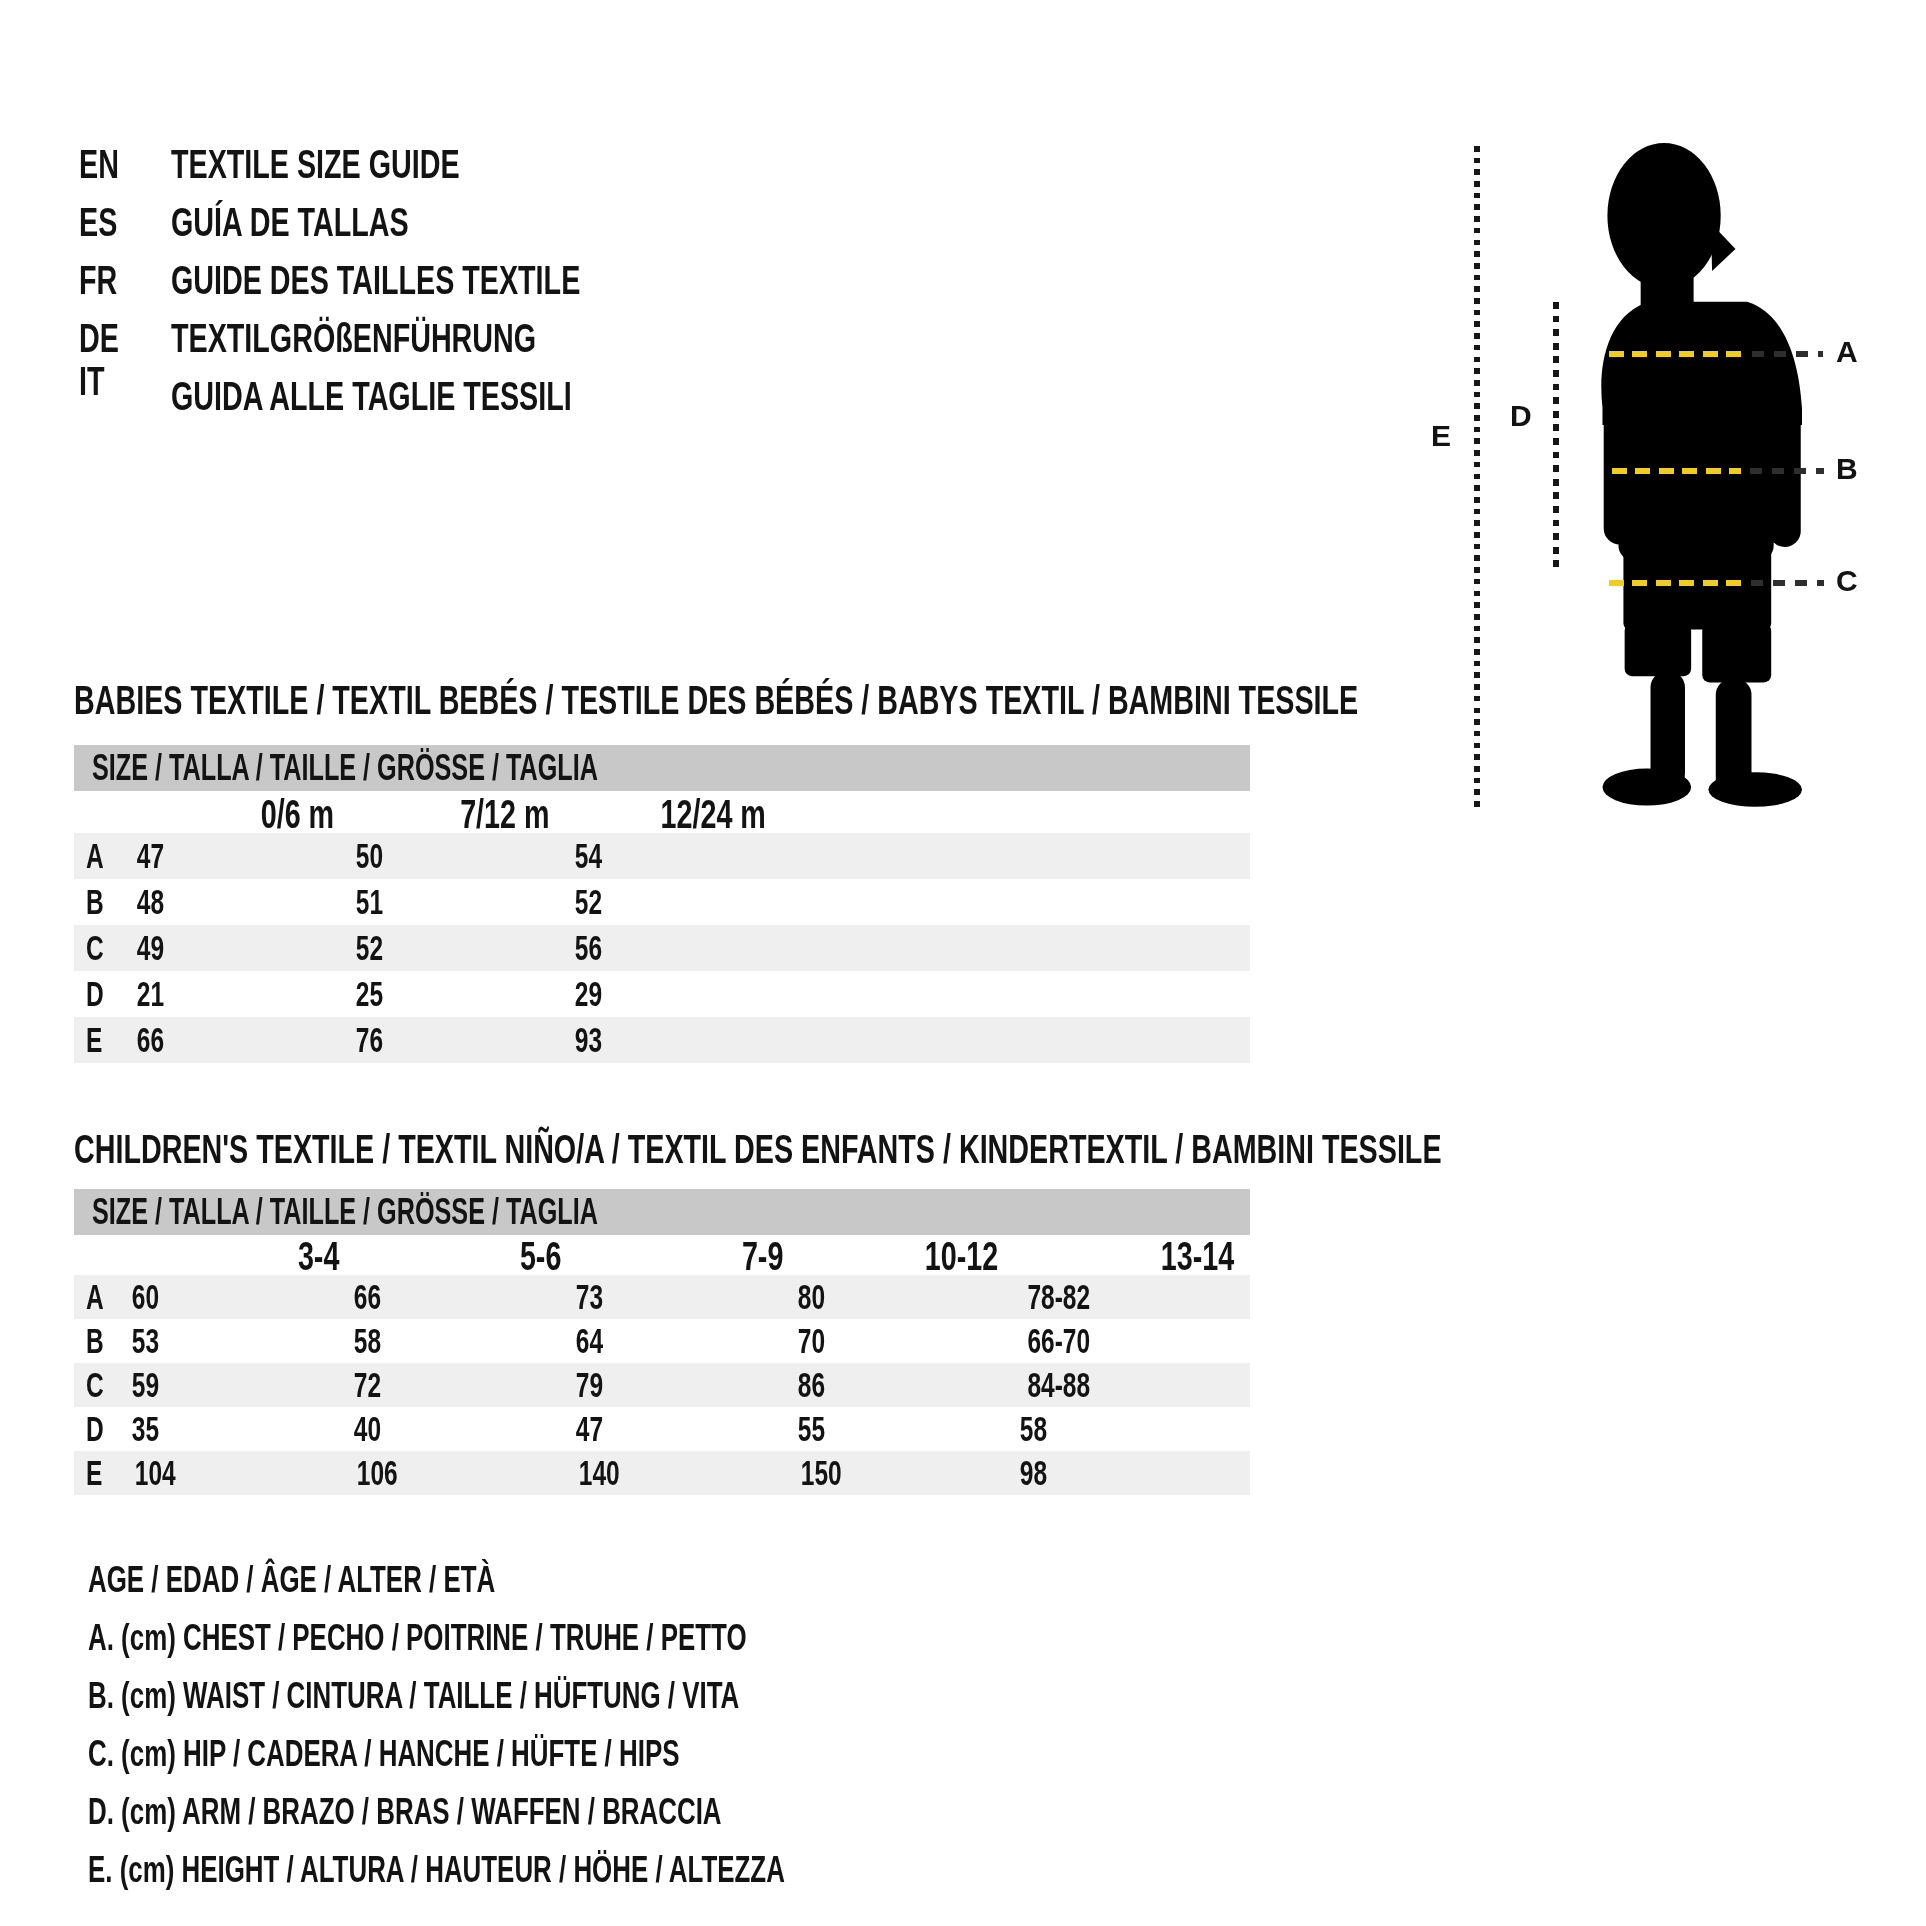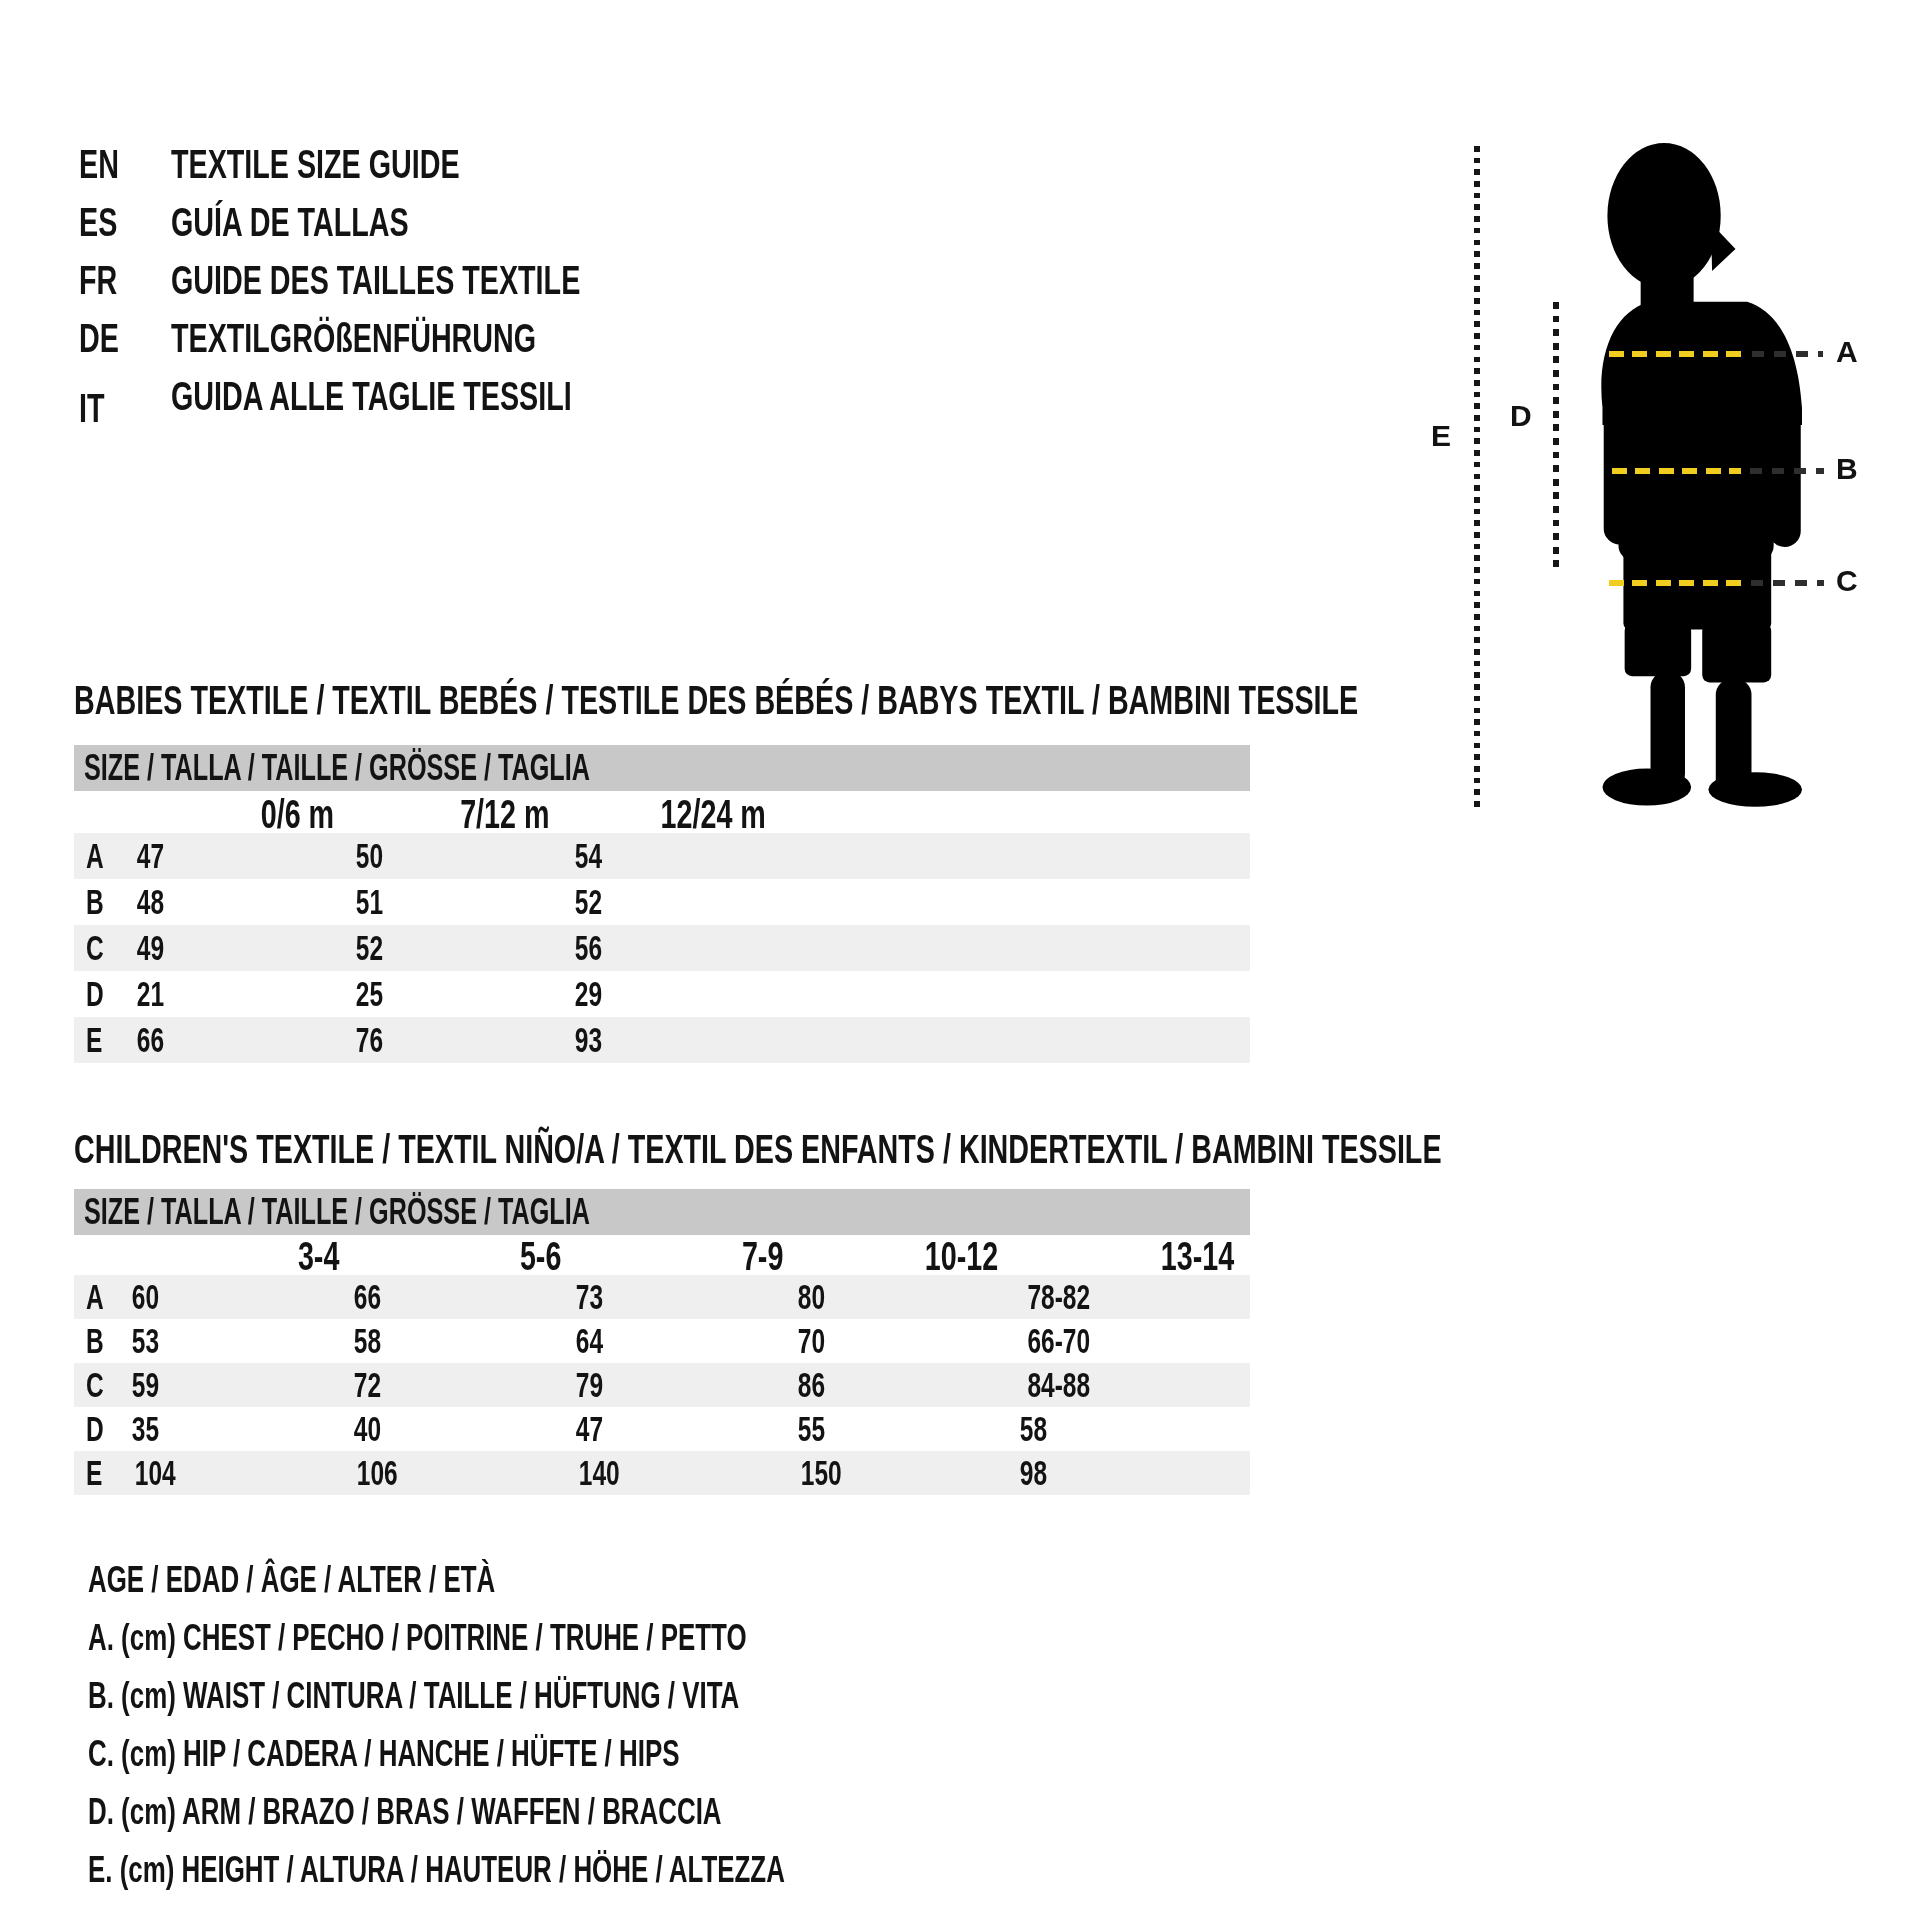--- a/index.html
+++ b/index.html
@@ -9,21 +9,21 @@
   .cond{display:inline-block;transform:scaleX(0.7);transform-origin:0 50%;white-space:nowrap;}
   .cond-c{display:inline-block;transform:scaleX(0.7);transform-origin:50% 50%;white-space:nowrap;}
   
   .lang-code{position:absolute;left:79px;font-size:41px;line-height:49px;}
   .lang-title{position:absolute;left:171px;font-size:41px;line-height:49px;}
   
   .heading{position:absolute;left:74px;font-size:41px;line-height:49px;text-decoration:underline;}
   .legend-line{position:absolute;left:88px;font-size:37px;line-height:46px;}
   
   .size-bar{position:absolute;left:74px;width:1176px;height:46px;background:#C8C8C8;
-            display:flex;align-items:center;padding-left:10px;box-sizing:border-box;font-size:36px;}
+            display:flex;align-items:center;padding-left:18px;box-sizing:border-box;font-size:36px;}
   .tbl{position:absolute;left:74px;width:1176px;}
   .b-row{display:grid;grid-template-columns:57px 219px 219px 219px 1fr;height:46px;line-height:46px;}
   .c-row{display:grid;grid-template-columns:52px 222px 222px 222px 222px 1fr;height:44px;line-height:44px;}
   .hrow{height:38px;line-height:38px;}
   .stripe{background:#EFEFEF;}
   .cell{font-size:35px;}
   .cell.letter{padding-left:12.3px;text-align:left;}
   .cell.num{text-align:left;}
   .cell.colhead{text-align:right;font-size:41px;}
   
@@ -45,21 +45,21 @@
 
   <div>
     <span class="lang-code abs" style="top:102px"><span class="cond">EN</span></span>
     <span class="lang-title abs" style="top:102px"><span class="cond">TEXTILE SIZE GUIDE</span></span>
     <span class="lang-code abs" style="top:160px"><span class="cond">ES</span></span>
     <span class="lang-title abs" style="top:160px"><span class="cond">GUÍA DE TALLAS</span></span>
     <span class="lang-code abs" style="top:218px"><span class="cond">FR</span></span>
     <span class="lang-title abs" style="top:218px"><span class="cond">GUIDE DES TAILLES TEXTILE</span></span>
     <span class="lang-code abs" style="top:276px"><span class="cond">DE</span></span>
     <span class="lang-title abs" style="top:276px"><span class="cond">TEXTILGRÖßENFÜHRUNG</span></span>
-    <span class="lang-code abs" style="top:346px"><span class="cond">IT</span></span>
+    <span class="lang-code abs" style="top:319px"><span class="cond">IT</span></span>
     <span class="lang-title abs" style="top:334px"><span class="cond">GUIDA ALLE TAGLIE TESSILI</span></span>
   </div>
 
   <div>
     <svg class="abs" style="left:1590px;top:105px" width="222" height="665" viewBox="0 0 360 1080">
       <g class="ink">
         <ellipse cx="120" cy="118" rx="92" ry="118"></ellipse>
         <polygon points="196,130 236,172 198,208"></polygon>
         <rect x="82" y="206" width="86" height="64"></rect>
         <path d="M 20,430 C 10,340 40,275 95,258 L 255,258 C 310,275 338,340 344,430 L 344,458 L 20,458 Z"></path>

